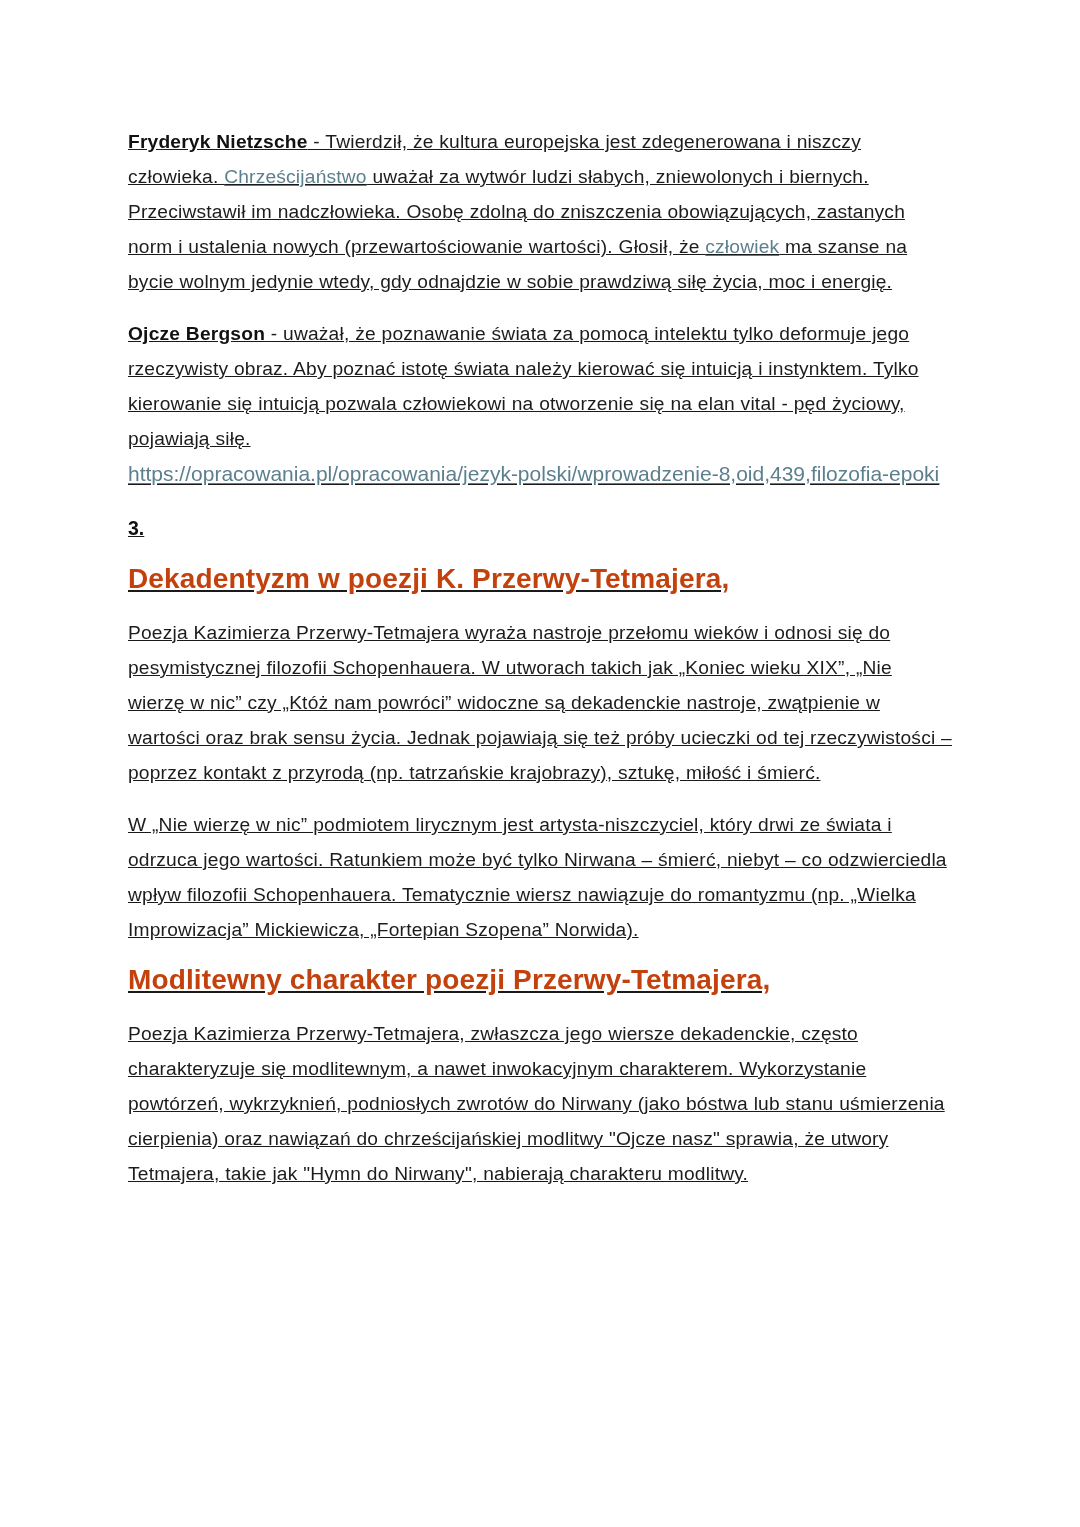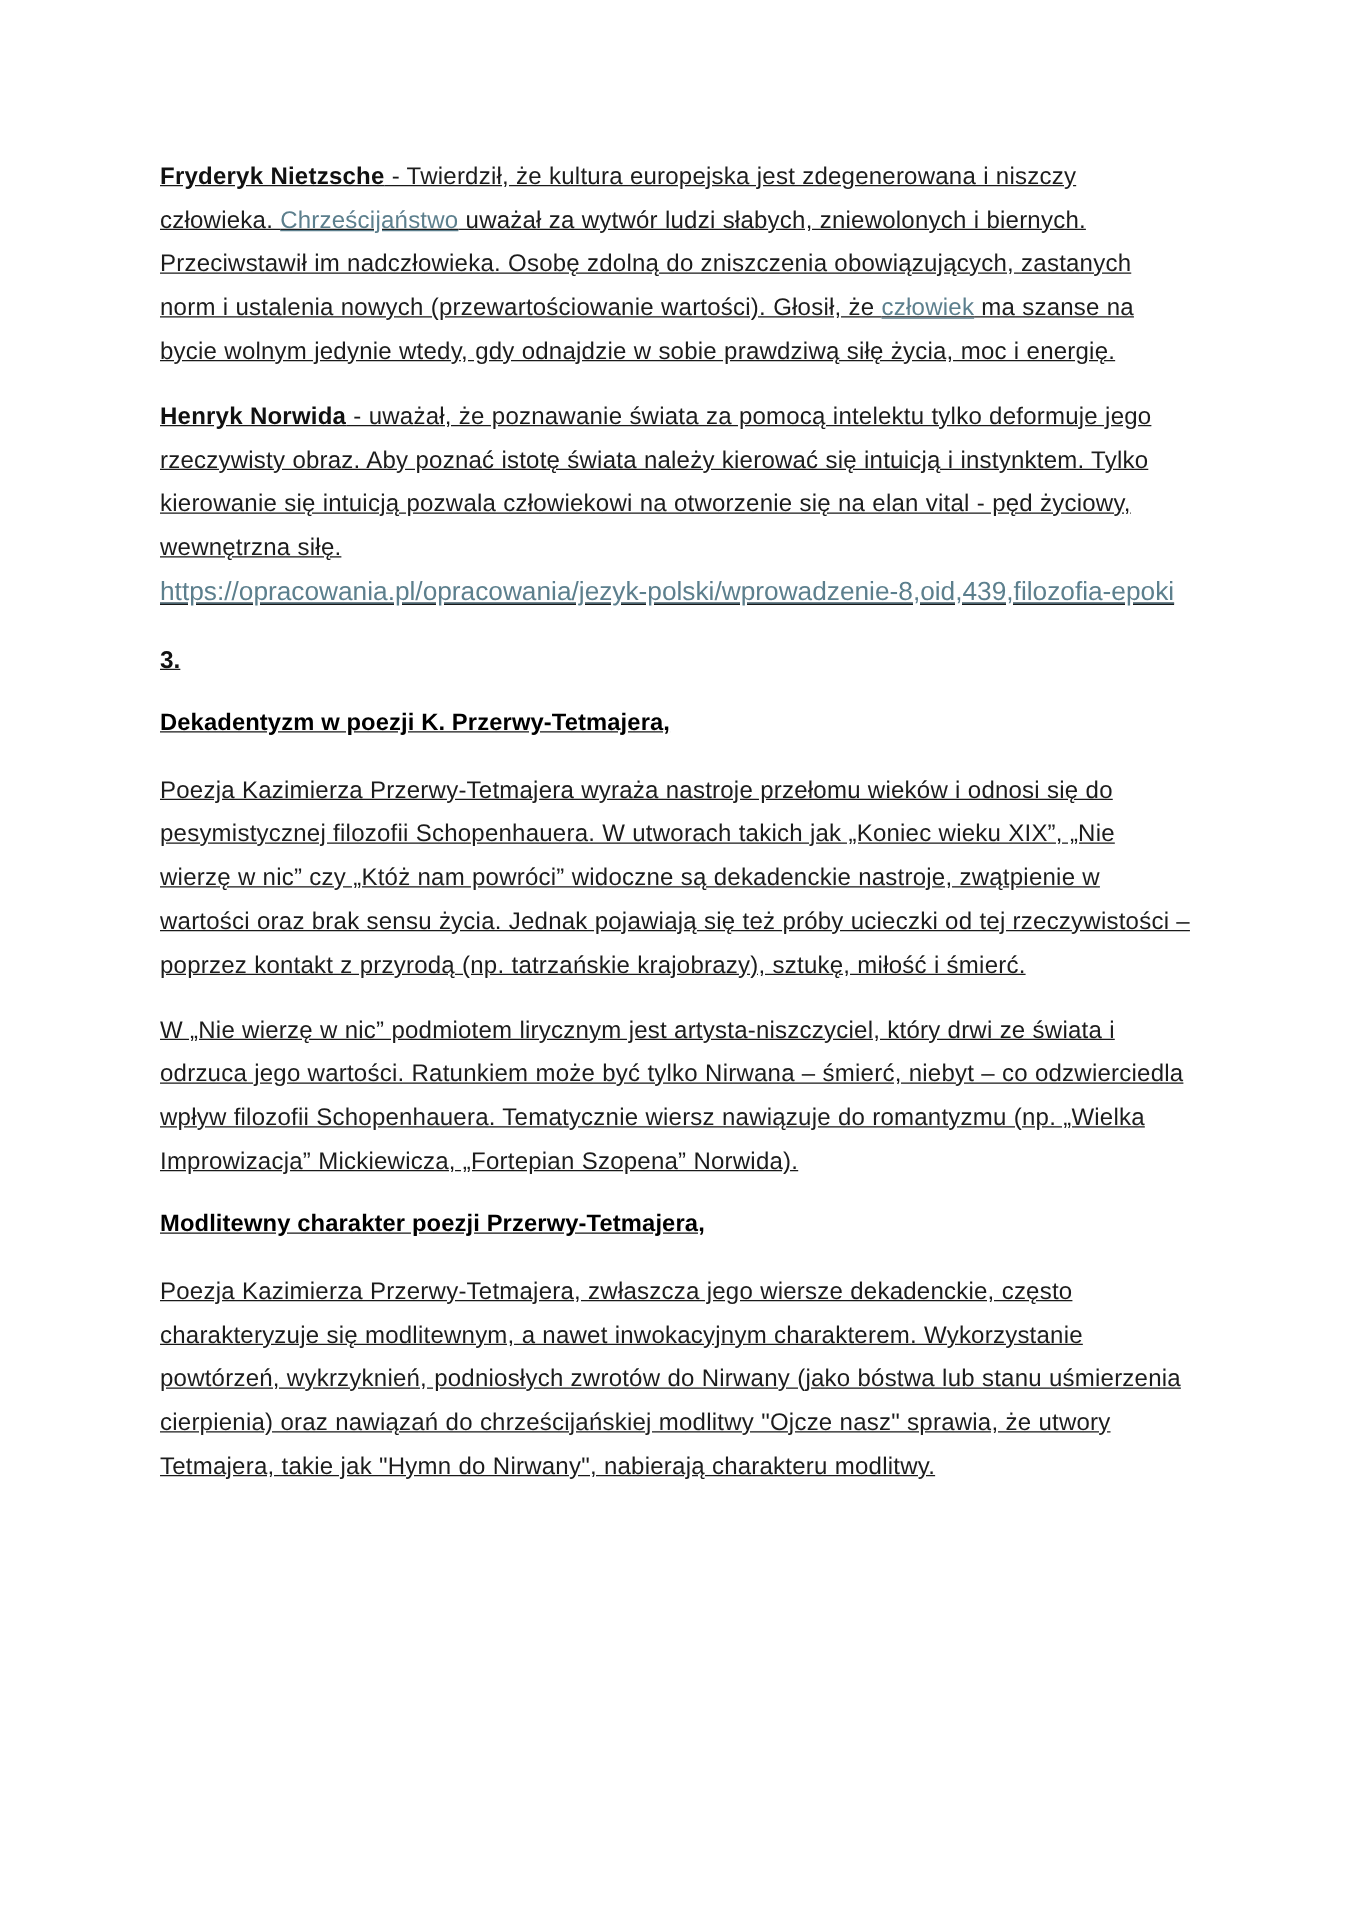--- a/index.html
+++ b/index.html
@@ -61,41 +61,41 @@
   }
   .list-number {
     margin: 22px 0 20px 0;
     font-size: 19.5px;
     line-height: 30px;
     font-weight: 700;
     color: #111111;
   }
   h2.heading {
     margin: 0 0 20px 0;
-    font-size: 19px;
+    font-size: 28px;
     line-height: 32px;
     font-weight: 700;
-    color: #000000;
+    color: #c2410c;
     letter-spacing: 0.005em;
   }
   h2.heading.spaced-top {
   }
   .url-under-heading {
     margin: 0 0 18px 0;
   }
 </style>
 </head>
 <body>
 
 <div class="page">
   <div class="doc-body">
 
     <p class="para"><span class="lead-name">Fryderyk Nietzsche</span><span> - Twierdził, że kultura europejska jest zdegenerowana i niszczy człowieka. </span><a class="link" href="#">Chrześcijaństwo</a><span> uważał za wytwór ludzi słabych, zniewolonych i biernych. Przeciwstawił im nadczłowieka. Osobę zdolną do zniszczenia obowiązujących, zastanych norm i ustalenia nowych (przewartościowanie wartości). Głosił, że </span><a class="link" href="#">człowiek</a><span> ma szanse na bycie wolnym jedynie wtedy, gdy odnajdzie w sobie prawdziwą siłę życia, moc i energię.</span></p>
 
-    <p class="para tight"><span class="lead-name">Henryk Norwida</span><span> - uważał, że poznawanie świata za pomocą intelektu tylko deformuje jego rzeczywisty obraz. Aby poznać istotę świata należy kierować się intuicją i instynktem. Tylko kierowanie się intuicją pozwala człowiekowi na otworzenie się na elan vital - pęd życiowy, wewnętrzna siłę.</span></p>
+    <p class="para tight"><span class="lead-name">Ojcze Bergson</span><span> - uważał, że poznawanie świata za pomocą intelektu tylko deformuje jego rzeczywisty obraz. Aby poznać istotę świata należy kierować się intuicją i instynktem. Tylko kierowanie się intuicją pozwala człowiekowi na otworzenie się na elan vital - pęd życiowy, pojawiają siłę.</span></p>
 
     <p class="url-line"><a class="link" href="#">https://opracowania.pl/opracowania/jezyk-polski/wprowadzenie-8,oid,439,filozofia-epoki</a></p>
 
     <div class="list-number">3.</div>
 
     <h2 class="heading">Dekadentyzm w poezji K. Przerwy-Tetmajera,</h2>
 
 
     <p class="para">Poezja Kazimierza Przerwy-Tetmajera wyraża nastroje przełomu wieków i odnosi się do pesymistycznej filozofii Schopenhauera. W utworach takich jak „Koniec wieku XIX”, „Nie wierzę w nic” czy „Któż nam powróci” widoczne są dekadenckie nastroje, zwątpienie w wartości oraz brak sensu życia. Jednak pojawiają się też próby ucieczki od tej rzeczywistości – poprzez kontakt z przyrodą (np. tatrzańskie krajobrazy), sztukę, miłość i śmierć.</p>
 

